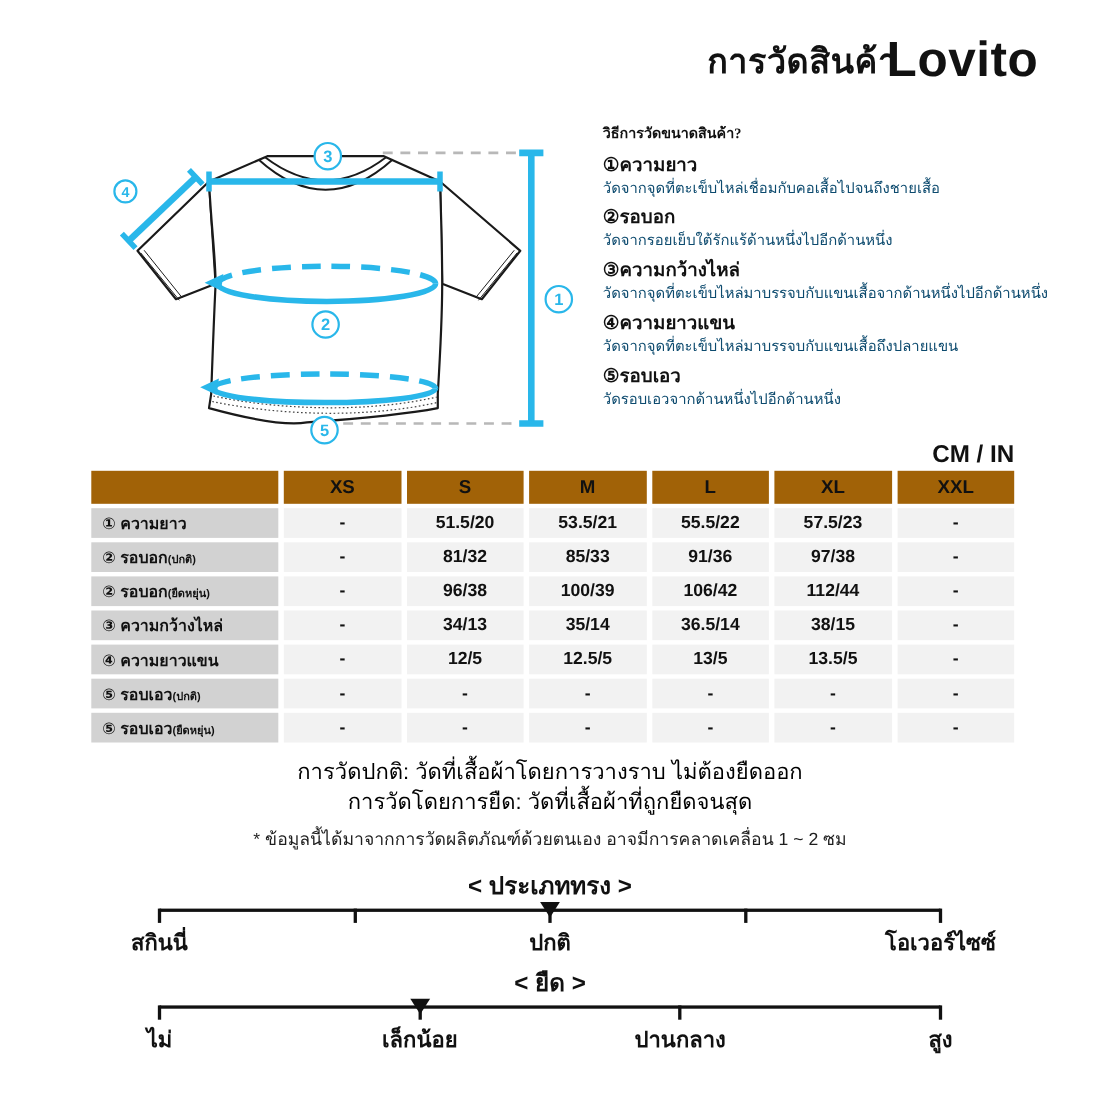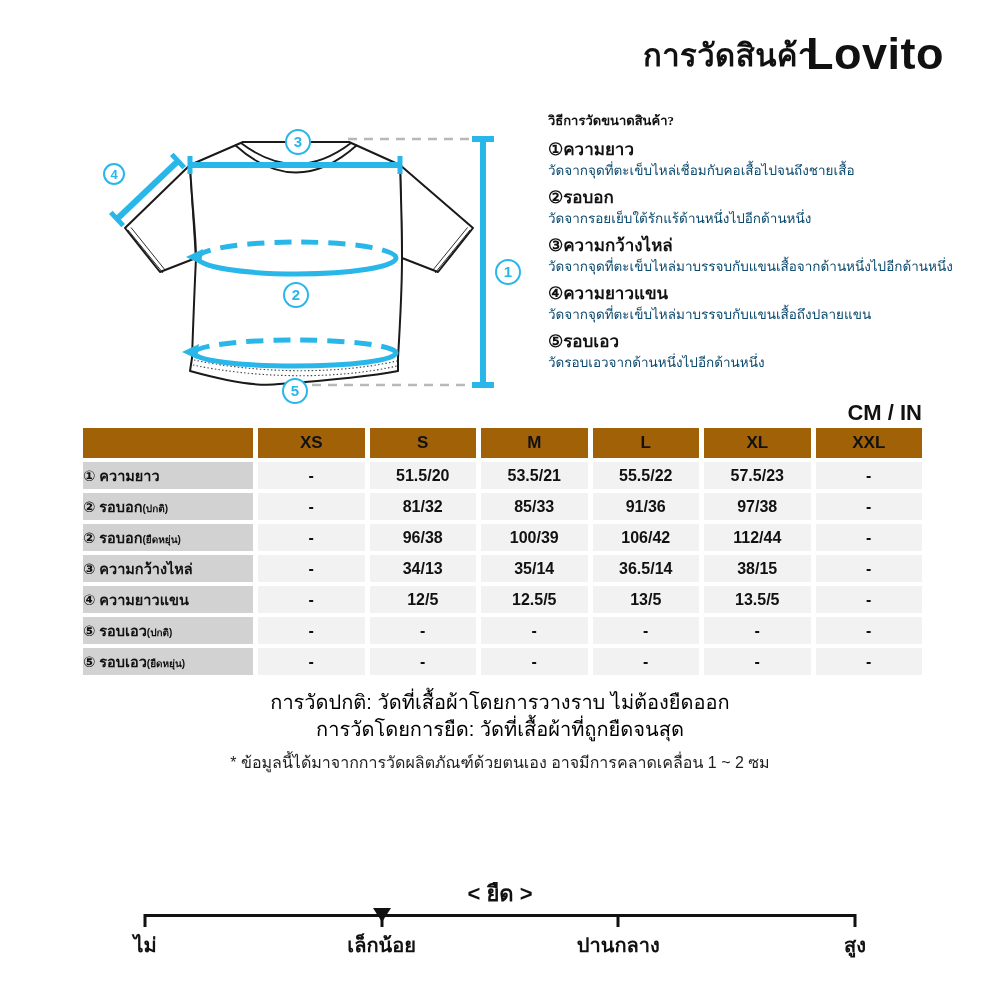--- a/index.html
+++ b/index.html
@@ -19,21 +19,21 @@
   .instr-desc{font-size:13.5px;line-height:20px;color:#0c4a6e;}
 
   .cm-in{position:absolute;left:83px;top:400px;width:839px;text-align:right;
          font-size:22px;font-weight:700;}
 
   .size-table{position:absolute;left:83px;top:428px;width:839px;display:grid;
               grid-template-columns:170px repeat(6,1fr);
               grid-template-rows:30px repeat(7,27px);gap:4px 5px;}
   .hcell{background:#a16207;display:flex;align-items:center;justify-content:center;
          font-weight:700;font-size:17px;}
-  .lcell{background:#d2d2d2;display:flex;align-items:center;
+  .lcell{background:#d2d2d2;display:flex;align-items:center;padding-left:10px;
          font-weight:700;font-size:14.5px;white-space:nowrap;}
   .lcell .suffix{font-size:10px;margin-top:3px;}
   .vcell{background:#f2f2f2;display:flex;align-items:center;justify-content:center;
          font-weight:700;font-size:16px;}
 
   .notes{position:absolute;left:0;top:689px;width:1000px;text-align:center;}
   .note-line{font-size:20px;line-height:27px;color:#000000;}
   .note-disclaimer{font-size:16px;margin-top:7px;color:#1e1e1e;}
 
   .scale{position:absolute;left:0;width:1000px;height:75px;}
@@ -215,20 +215,34 @@
       <div class="vcell">-</div>
       <div class="vcell">-</div>
     </div>
 
   <div class="notes">
     <div class="note-line">การวัดปกติ: วัดที่เสื้อผ้าโดยการวางราบ ไม่ต้องยืดออก</div>
     <div class="note-line">การวัดโดยการยืด: วัดที่เสื้อผ้าที่ถูกยืดจนสุด</div>
     <div class="note-disclaimer">* ข้อมูลนี้ได้มาจากการวัดผลิตภัณฑ์ด้วยตนเอง อาจมีการคลาดเคลื่อน 1 ~ 2 ซม</div>
   </div>
 
+  <div class="scale" id="scale-0">
+    <div class="scale-title">&lt; ประเภททรง &gt;</div>
+    <div class="scale-line">
+        <div class="tick" style="left: 0%;"></div>
+        <div class="tick" style="left: 25%;"></div>
+        <div class="tick" style="left: 50%;"></div>
+        <div class="tick" style="left: 75%;"></div>
+        <div class="tick" style="left: 100%;"></div>
+        <div class="marker" style="left: 50%;"></div>
+        <div class="slabel" style="left: 0%;">สกินนี่</div>
+        <div class="slabel" style="left: 50%;">ปกติ</div>
+        <div class="slabel" style="left: 100%;">โอเวอร์ไซซ์</div>
+      </div>
+  </div>
   <div class="scale" id="scale-1">
     <div class="scale-title">&lt; ยืด &gt;</div>
     <div class="scale-line">
         <div class="tick" style="left: 0%;"></div>
         <div class="tick" style="left: 33.33%;"></div>
         <div class="tick" style="left: 66.67%;"></div>
         <div class="tick" style="left: 100%;"></div>
         <div class="marker" style="left: 33.33%;"></div>
         <div class="slabel" style="left: 0%;">ไม่</div>
         <div class="slabel" style="left: 33.33%;">เล็กน้อย</div>

